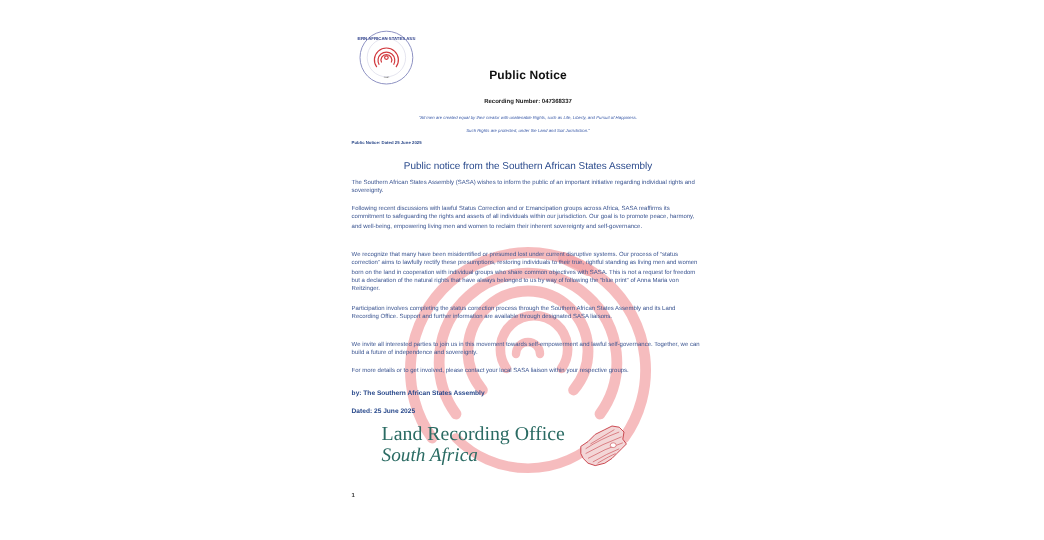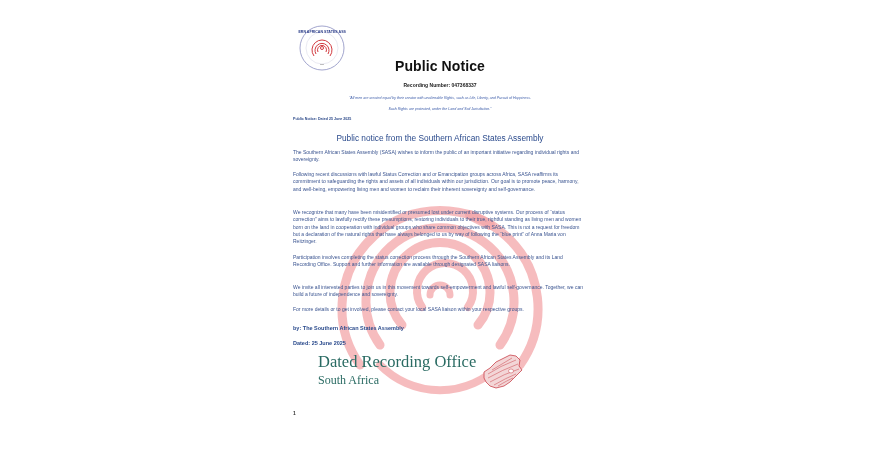--- a/index.html
+++ b/index.html
@@ -9,21 +9,21 @@
     }
     .page {
       position: absolute; left: 290px; top: 0; width: 300px; height: 450px; background: #ffffff;
     }
     .watermark {
       position: absolute; left: 30px; top: 175px; width: 240px; height: 240px; pointer-events: none;
     }
     .logo { position: absolute; left: 8px; top: 24px; width: 48px; height: 48px; }
     .title {
       position: absolute; left: 0; width: 300px; top: 58px; text-align: center;
-      font-size: 14px; font-weight: bold; color: #111; letter-spacing: 0.1px;
+      font-size: 10px; font-weight: bold; color: #111; letter-spacing: 0.1px;
     }
     .recnum {
       position: absolute; left: 0; width: 300px; top: 82px; text-align: center;
       font-size: 5px; font-weight: bold; color: #222;
     }
     .quote {
       position: absolute; left: 0; width: 300px; text-align: center;
       font-size: 3.6px; font-style: italic; color: #3b5ba8;
     }
     .q1 { top: 96px; }
@@ -47,21 +47,21 @@
     .by {
       position: absolute; left: 3px; top: 325px; font-size: 5.5px; font-weight: bold; color: #2a4a8c;
     }
     .dated {
       position: absolute; left: 3px; top: 340px; font-size: 5.5px; font-weight: bold; color: #2a4a8c;
     }
     .lro {
       position: absolute; left: 28px; top: 353px; font-family: "Liberation Serif", serif; color: #2a6b63;
     }
     .lro-line1 { font-size: 16.5px; line-height: 18px; white-space: nowrap; }
-    .lro-line2 { font-size: 12px; line-height: 18px; }
+    .lro-line2 { font-size: 16px; line-height: 18px; font-style: italic; }
     .map { position: absolute; left: 190px; top: 352px; width: 45px; height: 40px; }
     .pagenum {
       position: absolute; left: 3px; top: 410px; font-size: 5px; font-weight: bold; color: #333;
     }
   </style>
 </head>
 <body>
 
 <div class="page">
 
@@ -102,21 +102,21 @@
   <div class="body-text p2">Following recent discussions with lawful Status Correction and or Emancipation groups across Africa, SASA reaffirms its commitment to safeguarding the rights and assets of all individuals within our jurisdiction. Our goal is to promote peace, harmony, and well-being, empowering living men and women  to reclaim their inherent sovereignty and self-governance.</div>
   <div class="body-text p3">We recognize that many have been misidentified or presumed lost under current disruptive systems. Our process of “status correction” aims to lawfully rectify these presumptions, restoring individuals to their true, rightful standing as living men and women born on the land in cooperation with individual groups who share common objectives with SASA. This is not a request for freedom but a declaration of the natural rights that have always belonged to us by way of following the “blue print” of Anna Maria von Reitzinger.</div>
   <div class="body-text p4">Participation involves completing the status correction process through the Southern African States Assembly and its Land Recording Office. Support and further information are available through designated SASA liaisons.</div>
   <div class="body-text p5">We invite all interested parties to join us in this movement towards self-empowerment and lawful self-governance. Together, we can build a future of independence and sovereignty.</div>
   <div class="body-text p6">For more details or to get involved, please contact your local SASA liaison within your respective groups.</div>
 
   <div class="by">by: The Southern African States Assembly</div>
   <div class="dated">Dated: 25 June 2025</div>
 
   <div class="lro">
-    <div class="lro-line1">Dated Recording Office</div>
+    <div class="lro-line1">Land Recording Office</div>
     <div class="lro-line2">South Africa</div>
   </div>
 
   <svg class="map" viewBox="0 0 45 40">
     <path d="M4 20 L10 16 L16 10 L24 6 L30 3 L36 4 L40 8 L39 14 L42 18 L38 22 L34 26 L30 30 L24 34 L16 36 L10 34 L6 30 L4 26 Z" fill="#f3d6d7" stroke="#c9434b" stroke-width="0.8"></path>
     <g stroke="#c9434b" stroke-width="0.5" fill="none">
       <path d="M8 22 Q20 14 36 8"></path>
       <path d="M8 26 Q22 18 38 12"></path>
       <path d="M10 30 Q24 22 39 17"></path>
       <path d="M14 33 Q26 26 36 22"></path>

